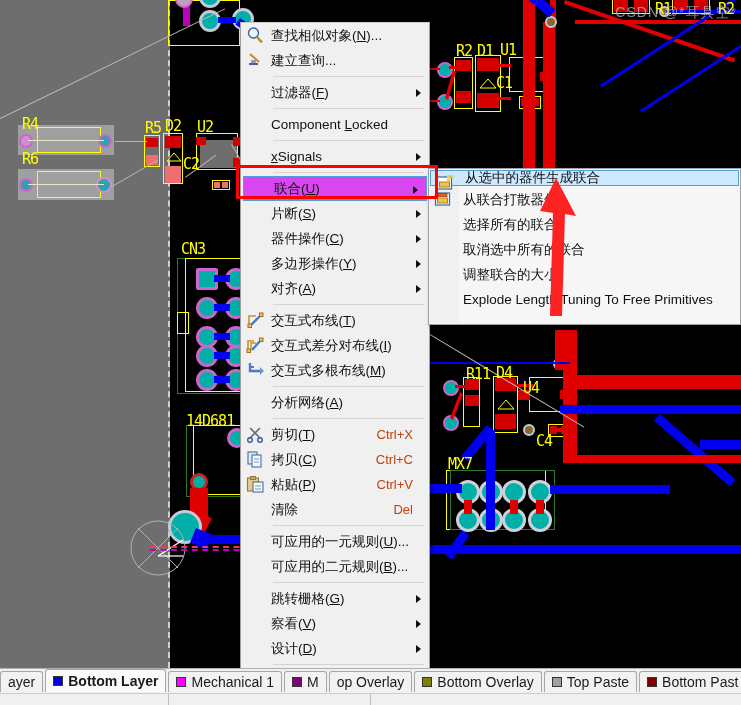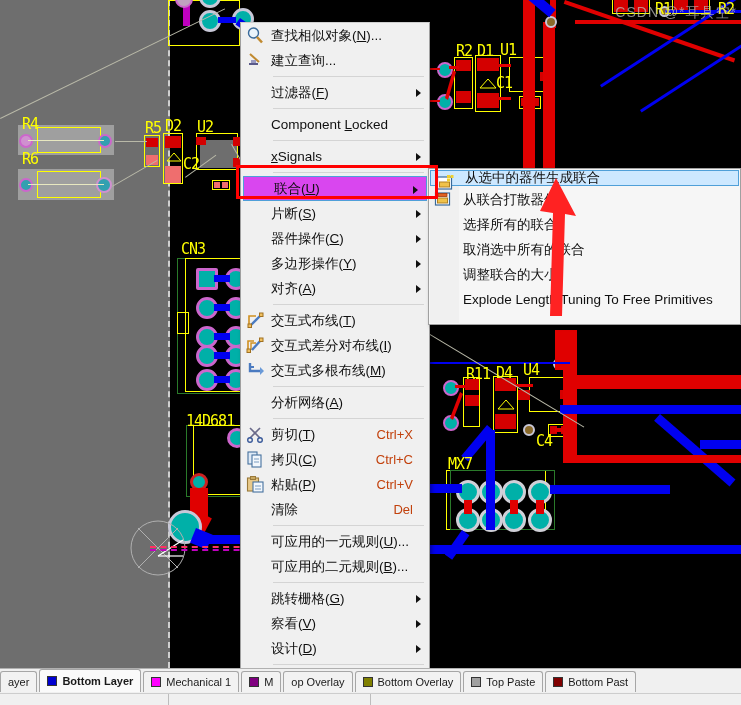--- a/index.html
+++ b/index.html
@@ -69,21 +69,21 @@
 
   
   .arrow-ann{position:absolute;left:528px;top:178px;width:60px;height:140px;z-index:45;pointer-events:none;}
 
   
   .statusbar{position:absolute;left:0;top:668px;width:741px;height:37px;background:#f0f0f0;
              border-top:1px solid #b0b0b0;box-sizing:border-box;}
   .tabrow{position:absolute;left:0;top:0;height:23px;width:741px;display:flex;align-items:flex-end;}
   .ltab{height:21px;display:flex;align-items:center;gap:5px;padding:0 7px;margin-right:2px;
     background:#f2f2f2;border:1px solid #a6a6a6;border-bottom:none;
-    border-radius:3px 3px 0 0;font-size:11px;color:#1a1a1a;white-space:nowrap;box-sizing:border-box;}
+    border-radius:3px 3px 0 0;font-size:14px;color:#1a1a1a;white-space:nowrap;box-sizing:border-box;}
   .ltab.active{background:#fafafa;font-weight:bold;height:23px;}
   .swatch{width:10px;height:10px;display:inline-block;border:1px solid #333;box-sizing:border-box;}
   .sbline{position:absolute;left:0;top:24px;width:741px;height:13px;background:#f0f0f0;border-top:1px solid #cdcdcd;}
   .sbsep{position:absolute;top:25px;width:1px;height:12px;background:#bdbdbd;}
   .wm{position:absolute;right:4px;top:4px;font-size:14px;color:#b9b9b9;opacity:.75;
       font-family:"Liberation Sans","DejaVu Sans",sans-serif;letter-spacing:1px;z-index:60;white-space:nowrap;}
 </style>
 </head>
 <body>
 
@@ -288,21 +288,21 @@
         <div class="lbl" style="left: 197px; top: 120px;">U2</div>
         <div class="lbl" style="left: 183px; top: 157px;">C2</div>
         <div class="lbl" style="left: 181px; top: 242px;">CN3</div>
         <div class="lbl" style="left: 186px; top: 414px;">14D681</div>
         <div class="lbl" style="left: 456px; top: 44px;">R2</div>
         <div class="lbl" style="left: 477px; top: 44px;">D1</div>
         <div class="lbl" style="left: 500px; top: 43px;">U1</div>
         <div class="lbl" style="left: 496px; top: 76px;">C1</div>
         <div class="lbl" style="left: 466px; top: 367px;">R11</div>
         <div class="lbl" style="left: 496px; top: 366px;">D4</div>
-        <div class="lbl" style="left: 523px; top: 363px;">U4</div>
+        <div class="lbl" style="left: 523px; top: 381px;">U4</div>
         <div class="lbl" style="left: 536px; top: 402px; margin-top: 32px;">C4</div>
         <div class="lbl" style="left: 448px; top: 457px;">MX7</div>
         <div class="lbl" style="left: 655px; top: 2px;">R1</div>
         <div class="lbl" style="left: 718px; top: 2px;">R2</div>
       </div>
   </div>
 
   <div class="menu">
     <div class="gutter"></div>
     <div id="menu-items">

